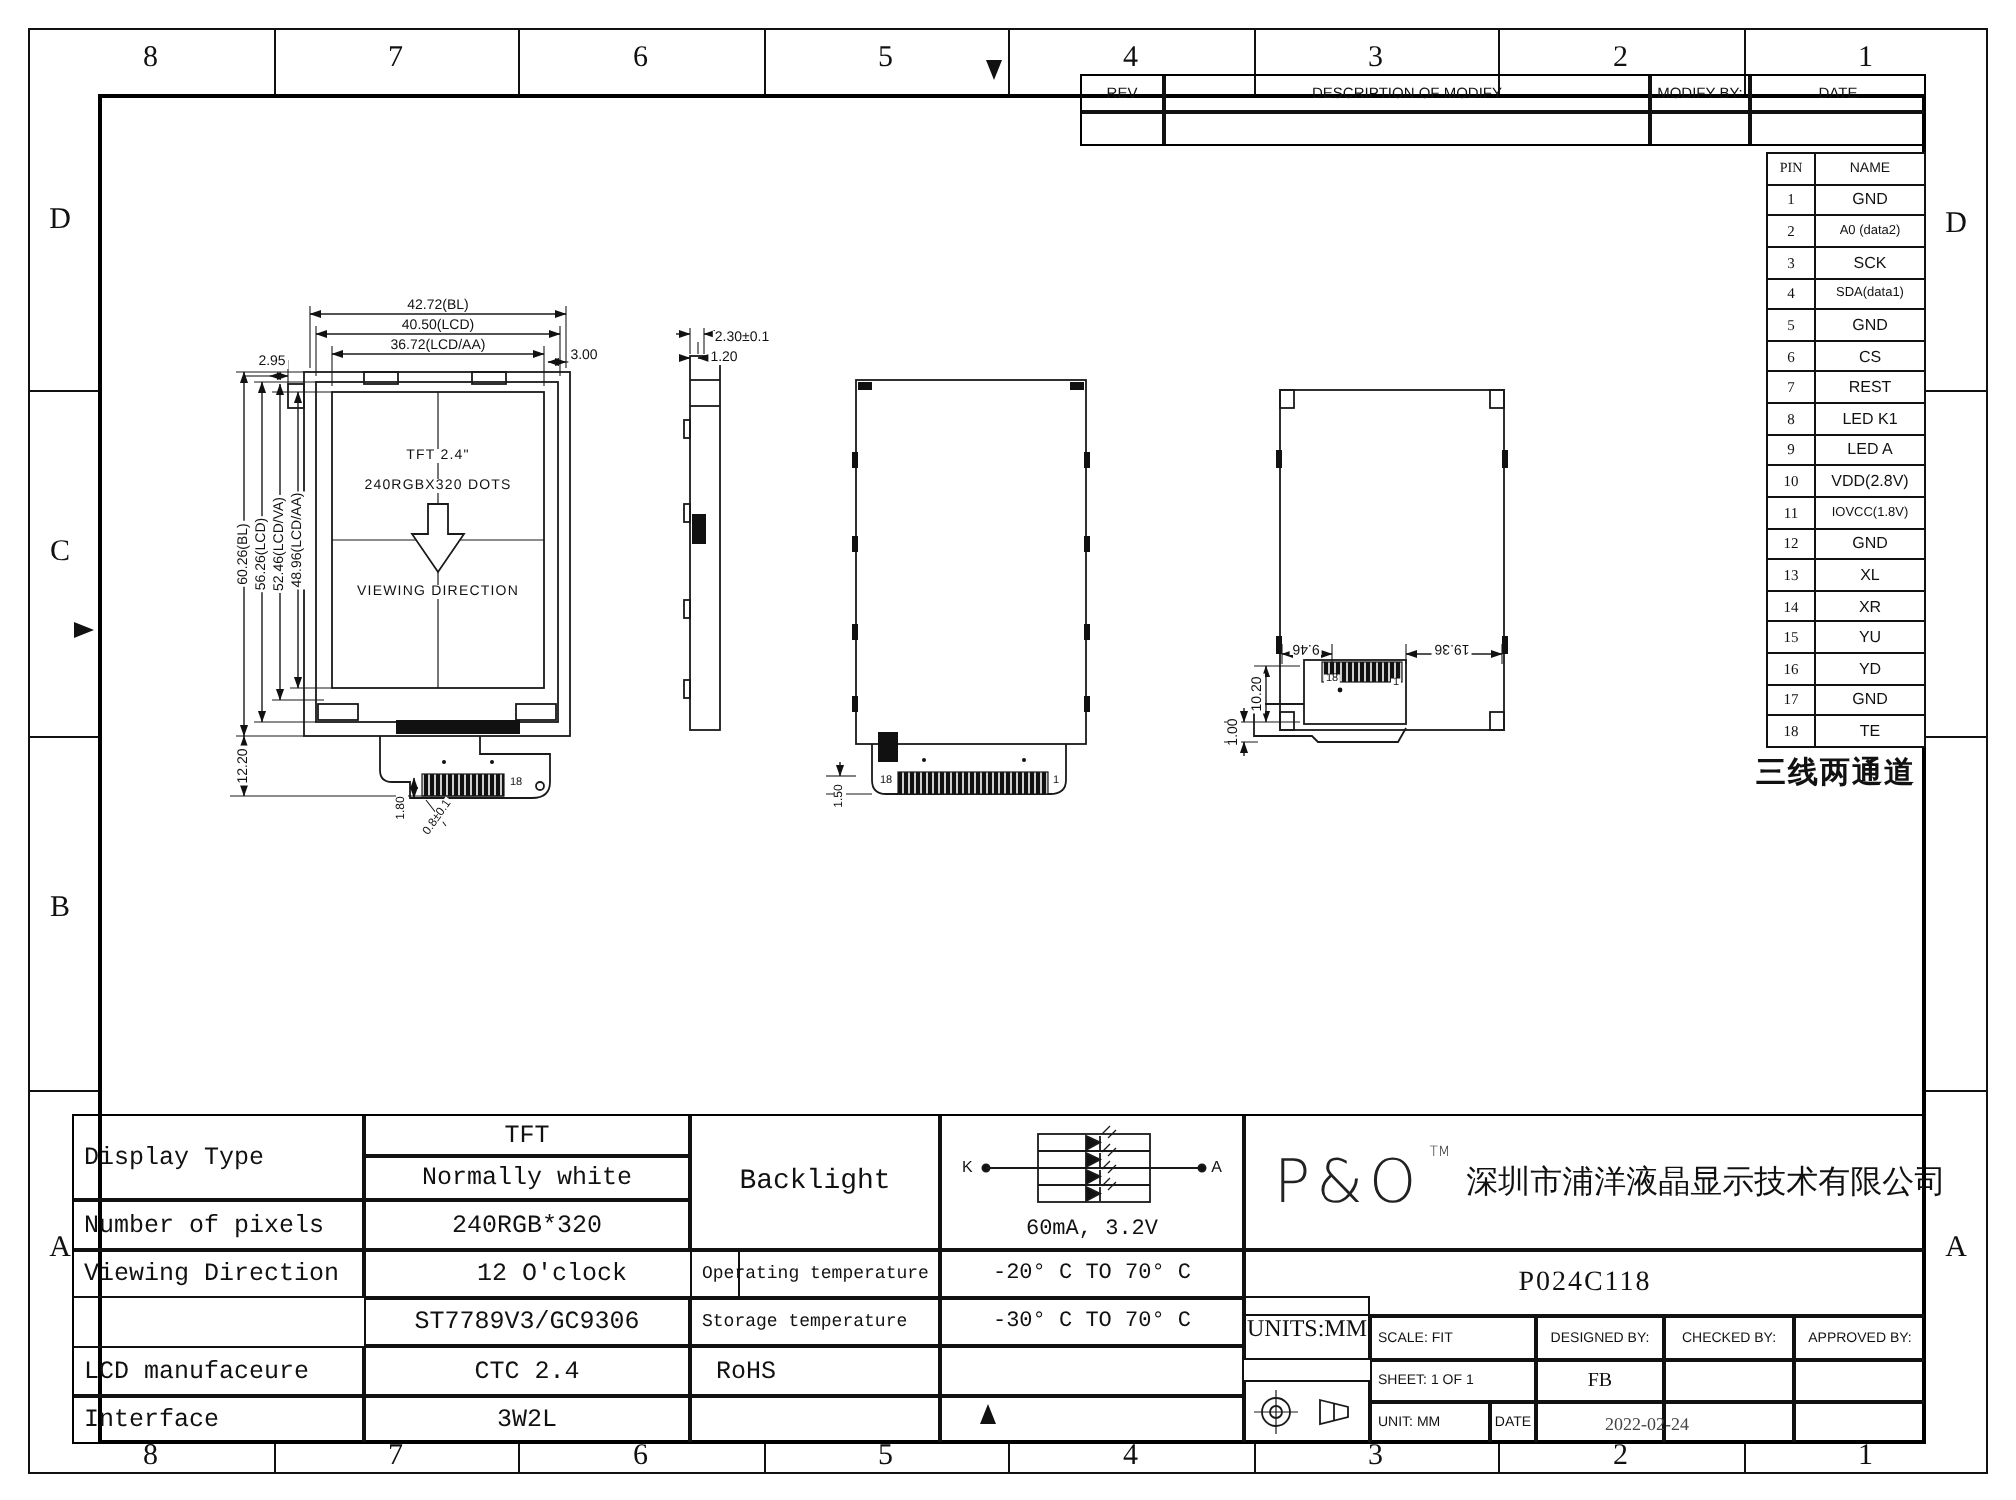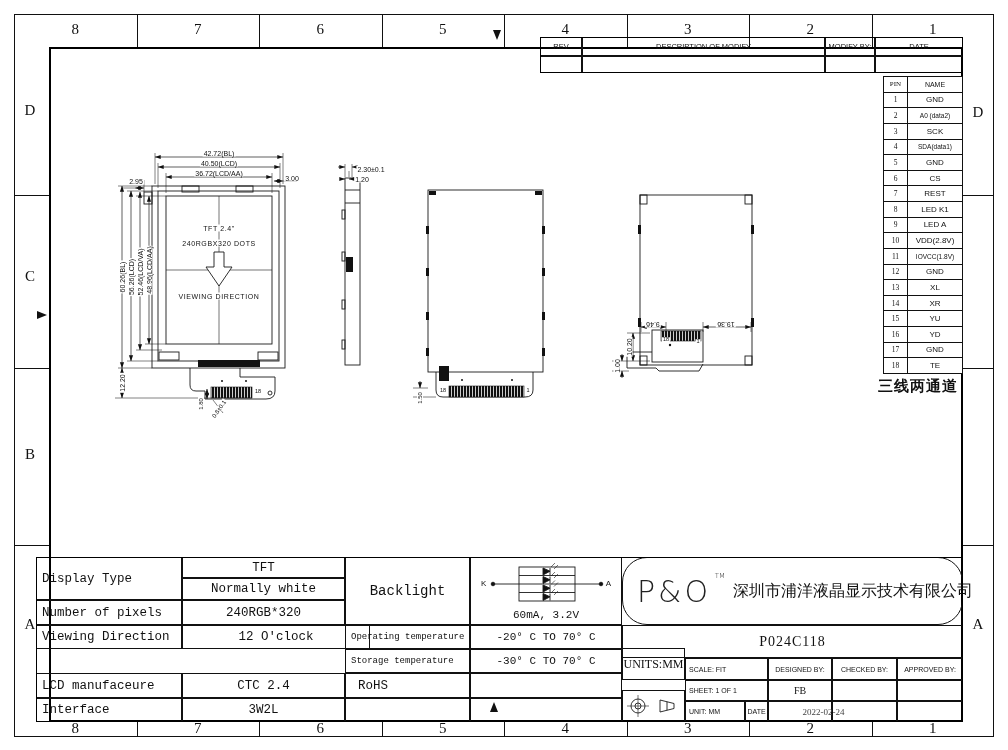--- a/index.html
+++ b/index.html
@@ -297,20 +297,21 @@
 
   <div class="wrapb" style="left:36px;top:557px;width:927px;height:165px;"></div>
 
   <div class="cell left" style="left:36px;top:557px;width:146px;height:43px;">Display Type</div>
   <div class="cell" style="left:182px;top:557px;width:163px;height:21px;">TFT</div>
   <div class="cell" style="left:182px;top:578px;width:163px;height:22px;">Normally white</div>
   <div class="cell left" style="left:36px;top:600px;width:146px;height:25px;">Number of pixels</div>
   <div class="cell" style="left:182px;top:600px;width:163px;height:25px;">240RGB*320</div>
   <div class="cell left" style="left:36px;top:625px;width:146px;height:24px;">Viewing Direction</div>
   <div class="cell" style="left:182px;top:625px;width:188px;height:24px;">12 O'clock</div>
+  <div class="cell" style="left:182px;top:649px;width:163px;height:24px;">ST7789V3/GC9306</div>
   <div class="cell left" style="left:36px;top:673px;width:146px;height:25px;">LCD manufaceure</div>
   <div class="cell" style="left:182px;top:673px;width:163px;height:25px;">CTC 2.4</div>
   <div class="cell left" style="left:36px;top:698px;width:146px;height:24px;">Interface</div>
   <div class="cell" style="left:182px;top:698px;width:163px;height:24px;">3W2L</div>
 
   <div class="cell" style="left:345px;top:557px;width:125px;height:68px;font-size:14px;">Backlight</div>
   <div class="cell" id="backlight-circuit-cell" style="left:470px;top:557px;width:152px;height:68px;">
     <span class="k-a" style="left:10px;top:21px;">K</span>
     <span class="k-a" style="right:10px;top:21px;">A</span>
     <svg width="152" height="48" viewBox="0 0 152 48" style="position:absolute;left:0;top:2px;">
@@ -349,21 +350,21 @@
   </div>
   <div class="cell small left" style="left:345px;top:625px;width:125px;height:24px;">Operating temperature</div>
   <div class="cell" style="left:470px;top:625px;width:152px;height:24px;font-size:11px;">-20° C TO 70° C</div>
   <div class="cell small left" style="left:345px;top:649px;width:125px;height:24px;">Storage temperature</div>
   <div class="cell" style="left:470px;top:649px;width:152px;height:24px;font-size:11px;">-30° C TO 70° C</div>
   <div class="cell left" style="left:345px;top:673px;width:125px;height:25px;padding-left:12px;">RoHS</div>
   <div class="cell" style="left:470px;top:673px;width:152px;height:25px;"></div>
   <div class="cell" style="left:345px;top:698px;width:125px;height:24px;"></div>
   <div class="cell" style="left:470px;top:698px;width:152px;height:24px;"></div>
 
-  <div class="cell" id="logo-cell" style="left:622px;top:557px;width:341px;height:68px;border-radius:25px;">
+  <div class="cell" id="logo-cell" style="left:622px;top:557px;width:341px;height:68px;">
     <span id="logo-text"><span>P&amp;O</span><span id="logo-tm">TM</span></span>
     <span id="company-name">深圳市浦洋液晶显示技术有限公司</span>
   </div>
   <div class="cell serif" style="left:622px;top:625px;width:341px;height:33px;font-size:14px;letter-spacing:1px;">P024C118</div>
   <div class="cell serif" style="left:622px;top:648px;width:63px;height:32px;font-size:12px;">UNITS:MM</div>
   <div class="cell" style="left:622px;top:690px;width:63px;height:32px;">
     <svg width="61" height="30" viewBox="0 0 61 30">
       <g stroke="#1a1a1a" stroke-width="0.9" fill="none">
         <circle cx="15" cy="15" r="7"></circle>
         <circle cx="15" cy="15" r="3"></circle>

